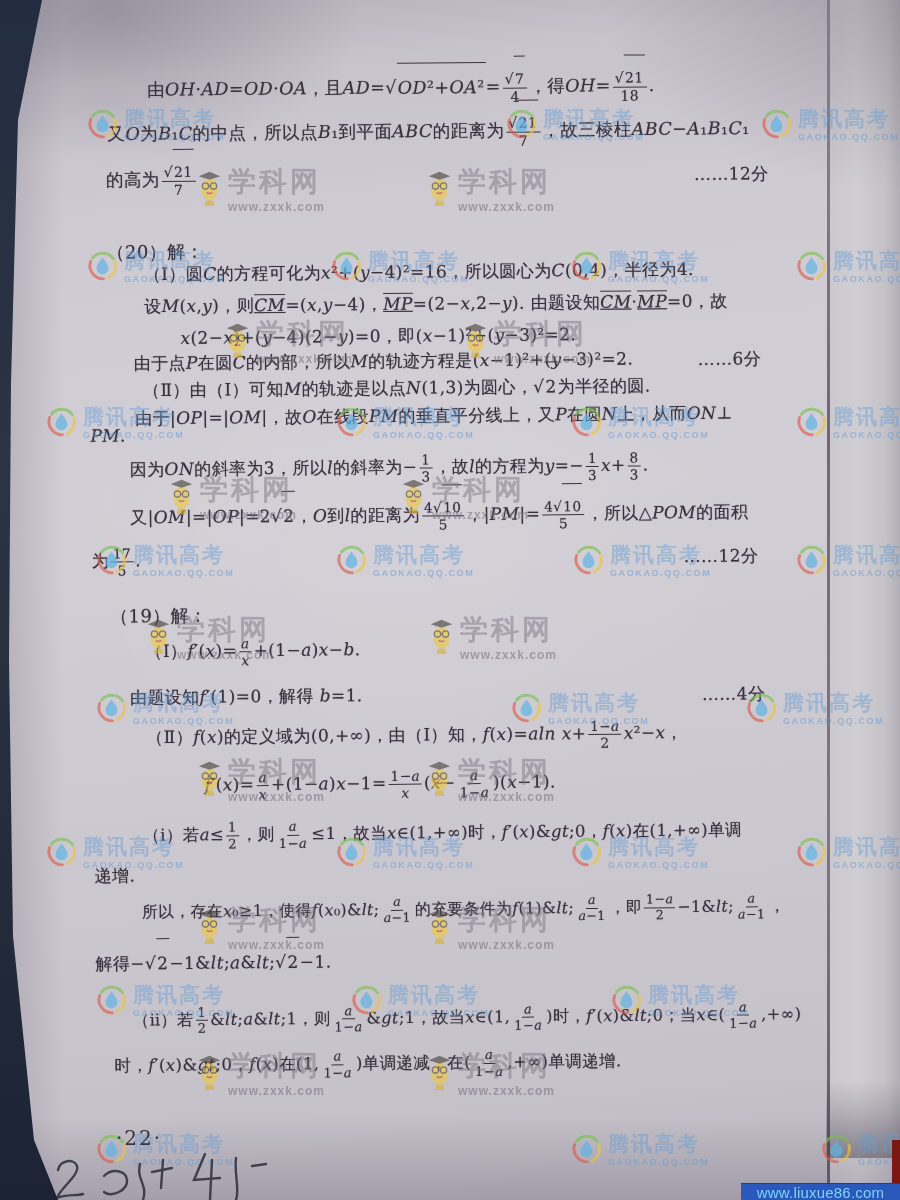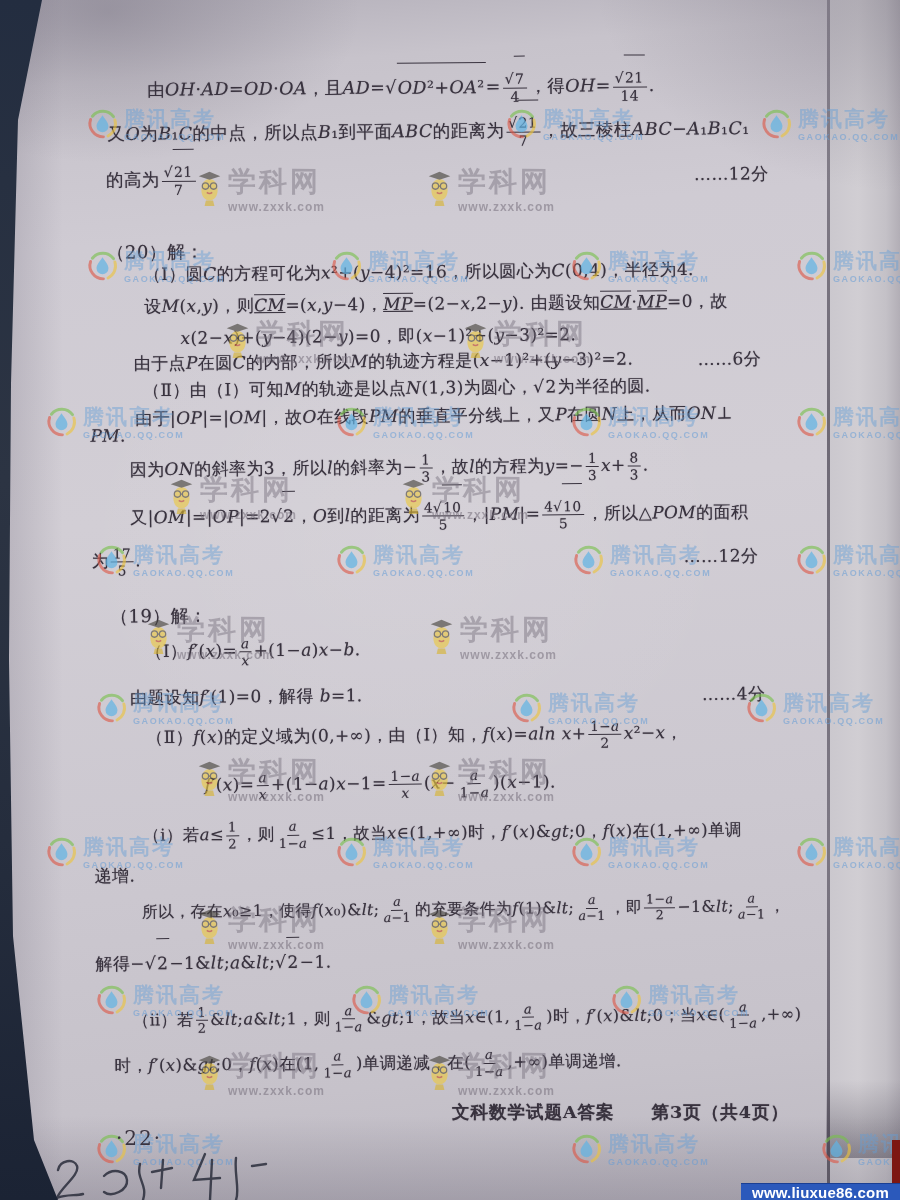--- a/index.html
+++ b/index.html
@@ -52,42 +52,42 @@
   
   .footer-line{position:absolute;white-space:nowrap;color:#38323e;font-size:17.5px;font-weight:600;
       letter-spacing:1px;text-shadow:0 0 1px rgba(56,50,62,.55);}
   .pagenum{position:absolute;color:#3a3440;font-size:20px;letter-spacing:2px;}
   .banner-title{position:absolute;left:752px;top:1152px;width:148px;color:#fff;font-size:27px;font-weight:700;
       letter-spacing:2px;font-family:"Liberation Sans","DejaVu Sans",sans-serif;
       text-shadow:-2px 0 #241a14,2px 0 #241a14,0 -2px #241a14,0 2px #241a14,
                   -2px -2px #241a14,2px 2px #241a14,-2px 2px #241a14,2px -2px #241a14,3px 3px 2px rgba(110,25,15,.75);}
   .banner-strip{position:absolute;left:741px;top:1183px;width:159px;height:17px;background:#2b59bb;
       display:flex;align-items:center;justify-content:center;border-top:1px solid #1a3f93;}
-  .banner-strip span{color:#ffffff;font-size:15px;font-weight:700;letter-spacing:.2px;
+  .banner-strip span{color:#7dd3fc;font-size:15px;font-weight:400;letter-spacing:.2px;
       font-family:"Liberation Sans","DejaVu Sans",sans-serif;line-height:1;}
   .banner-red{position:absolute;left:892px;top:1140px;width:8px;height:43px;background:#7d1712;}
   .hand-svg{position:absolute;left:0;top:1148px;}
 </style>
 </head>
 <body>
 
 <div id="stage">
   <div class="paper"></div>
   <div class="crease"></div>
   <div class="right-band"></div>
   <div class="br-shadow"></div>
   <div class="light"></div>
 
   <div id="print">
       <div class="ln" style="left: 152px; top: 72px; font-size: 17.5px;">由<i>OH</i>·<i>AD</i>=<i>OD</i>·<i>OA</i>，且<i>AD</i>=<span class="sq">√<span class="rad"><i>OD</i>²+<i>OA</i>²</span></span>=<span class="fr">
           <span class="fn"><span class="sq">√<span class="rad">7</span></span></span>
           <span class="fd">4</span>
         </span>，得<i>OH</i>=<span class="fr">
           <span class="fn"><span class="sq">√<span class="rad">21</span></span></span>
-          <span class="fd">14</span>
+          <span class="fd">18</span>
         </span>.</div>
       <div class="ln" style="left: 112px; top: 116px; font-size: 17.5px;">又<i>O</i>为<i>B</i>₁<i>C</i>的中点，所以点<i>B</i>₁到平面<i>ABC</i>的距离为<span class="fr">
           <span class="fn"><span class="sq">√<span class="rad">21</span></span></span>
           <span class="fd">7</span>
         </span>，故三棱柱<i>ABC</i>−<i>A</i>₁<i>B</i>₁<i>C</i>₁</div>
       <div class="ln" style="left: 110px; top: 162px; font-size: 17.5px;">的高为<span class="fr">
           <span class="fn"><span class="sq">√<span class="rad">21</span></span></span>
           <span class="fd">7</span>
         </span></div>
       <div class="ln" style="left: 110px; top: 238px; font-size: 18px;">（20）解：</div>
@@ -785,21 +785,20 @@
           </g>
           <path d="M18 8 C14 14 11.5 16.5 11.5 20 a6.5 6.5 0 0 0 13 0 C24.5 16.5 22 14 18 8z" fill="#5fb3e4" opacity=".7"></path>
         </svg>
         <span class="wm-col">
           <span class="wm-text">腾讯高考</span>
           <span class="wm-sub">GAOKAO.QQ.COM</span>
         </span>
       </div>
     </div>
 
-  <div class="footer-line" style="left:452px;top:1100px;">文科数学试题A答案　　第3页（共4页）</div>
   <div class="pagenum" style="left:116px;top:1126px;">·22·</div>
 
   <svg class="hand-svg" width="290" height="52" viewBox="0 0 290 52">
     <g stroke="#2b2e3c" stroke-width="2.4" fill="none" stroke-linecap="round" opacity="0.85">
       <path d="M14 2 C8 18 20 30 8 52"></path>
       <path d="M2 16 C12 10 24 10 32 14"></path>
       <path d="M24 2 L20 26"></path>
       <path d="M58 22 C60 12 74 10 77 18 C80 27 60 40 57 50 C66 46 76 48 83 46"></path>
       <path d="M104 28 C112 20 126 22 127 32 C128 42 112 50 104 44"></path>
       <path d="M140 16 C136 32 148 36 143 52"></path>

